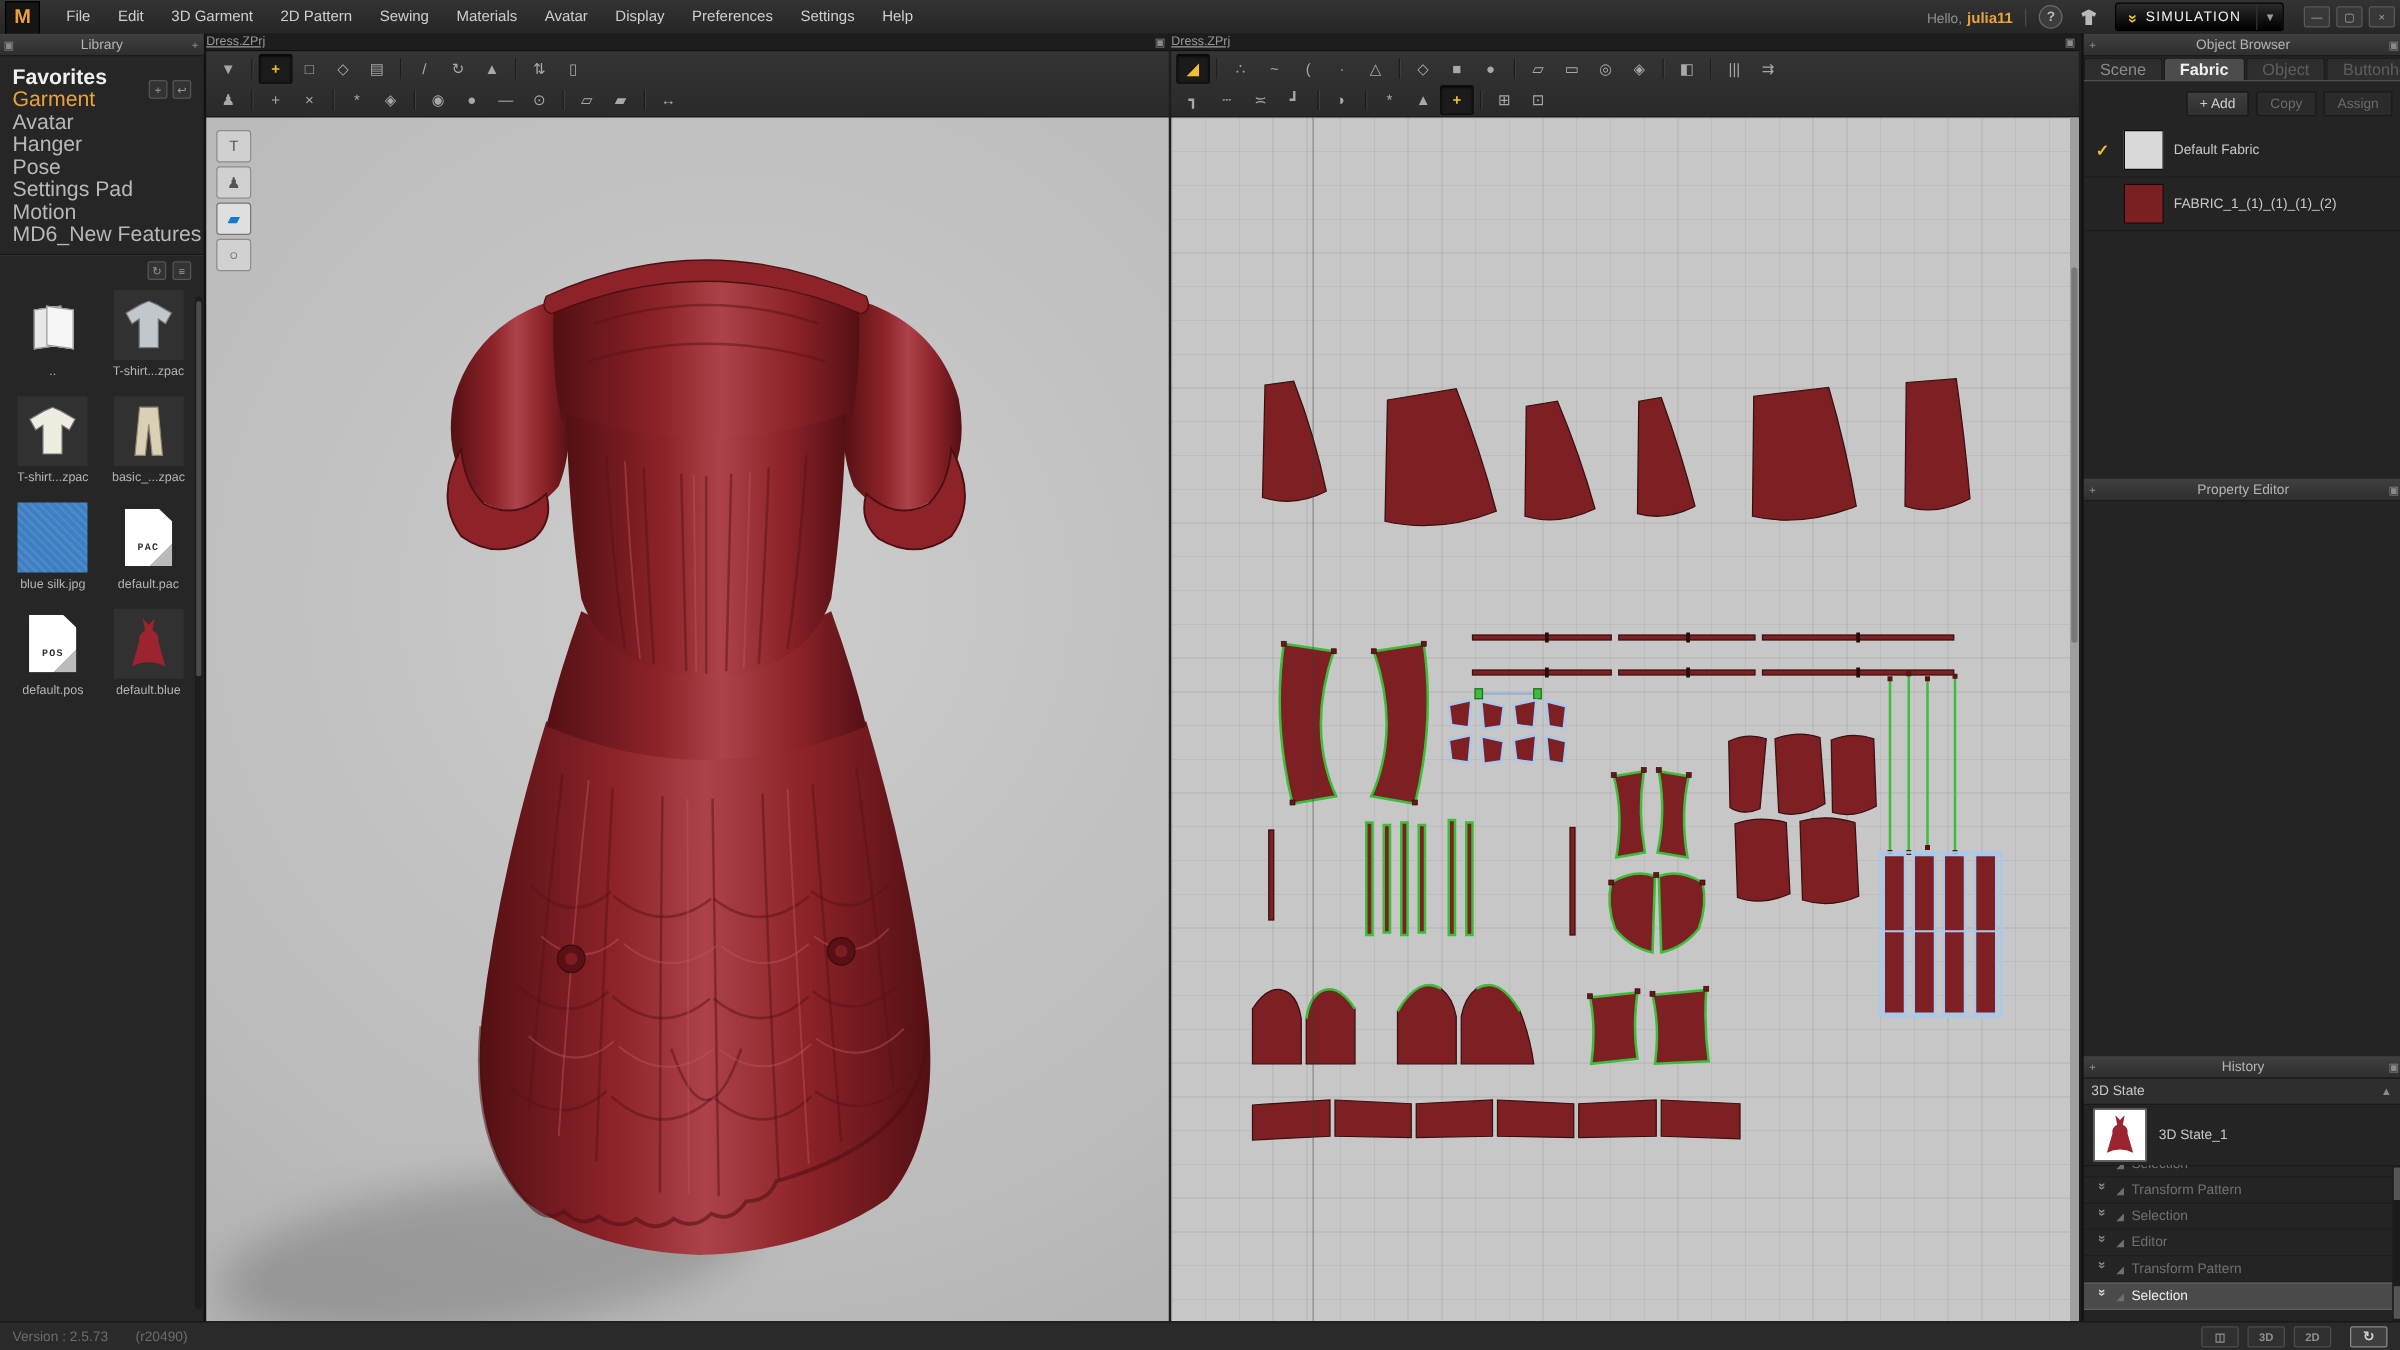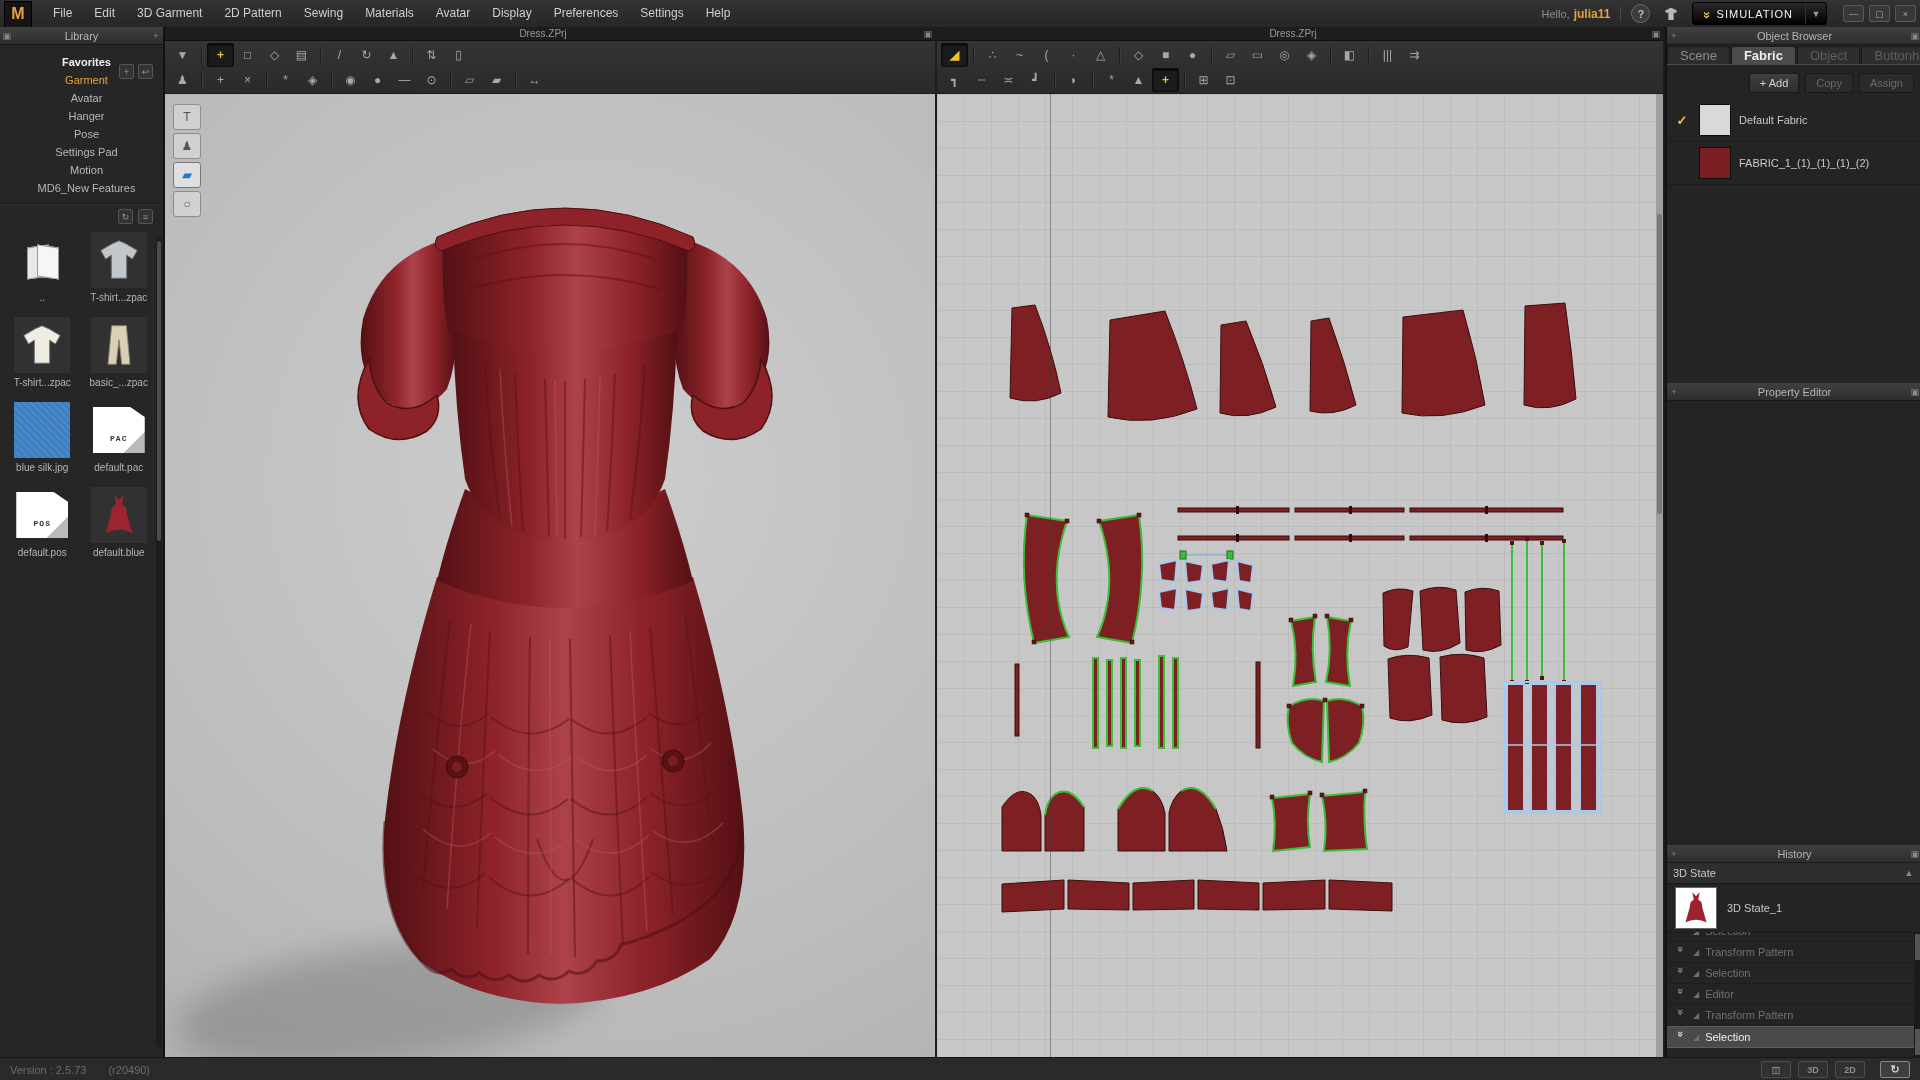--- a/index.html
+++ b/index.html
@@ -30,21 +30,21 @@
   .win-btn{width:19px;height:15px;background:#383838;border:1px solid #585858;border-radius:2px;
      color:#a5a5a5;font-size:9px;display:flex;align-items:center;justify-content:center;}
   
   .p-header{height:17px;background:linear-gradient(#404040,#2e2e2e);border-bottom:1px solid #1a1a1a;
      display:flex;align-items:center;font-size:11px;color:#b5b5b5;position:relative;}
   .p-header .ttl{flex:1;text-align:center;}
   .hdr-ico{width:14px;text-align:center;color:#8a8a8a;font-size:9px;}
   
   .library{position:absolute;left:0;top:27px;width:163px;height:1030px;background:#262626;border-right:2px solid #121212;}
   .lib-cats{padding-top:8px;}
-  .lib-cat{height:18px;line-height:18px;padding-left:10px;font-size:11px;color:#b8b8b8;cursor:default;text-align:center;}
+  .lib-cat{height:18px;line-height:18px;padding-left:10px;font-size:17px;color:#b8b8b8;cursor:default;}
   .lib-cat.bold{color:#f0f0f0;font-weight:bold;}
   .lib-cat.active{color:var(--accent);}
   .fav-icons{position:absolute;top:37px;right:10px;display:flex;gap:4px;}
   .mini-ico{width:13px;height:13px;border:1px solid #555;background:#333;color:#999;font-size:9px;
      display:flex;align-items:center;justify-content:center;border-radius:2px;}
   .lib-divider{height:1px;background:#181818;border-bottom:1px solid #303030;margin-top:6px;}
   .thumb-tools{display:flex;justify-content:flex-end;gap:5px;padding:4px 10px 0 0;}
   .lib-grid{display:grid;grid-template-columns:1fr 1fr;gap:14px 4px;padding:8px 8px 0 6px;}
   .lib-item{display:flex;flex-direction:column;align-items:center;gap:4px;}
   .lib-thumb{width:56px;height:56px;display:flex;align-items:center;justify-content:center;position:relative;}
@@ -59,33 +59,33 @@
   .lib-thumb[data-kind="pants"] .shape-pants{display:block;}
   .lib-thumb[data-kind="fabric-blue"] .shape-fabric{display:block;}
   .lib-thumb[data-kind="file-pac"] .shape-file,.lib-thumb[data-kind="file-pos"] .shape-file{display:block;}
   .lib-thumb[data-kind="garment-red"] .shape-dress{display:block;}
   .shape-folder{width:34px;height:36px;position:relative;}
   .shape-folder:before,.shape-folder:after{content:"";position:absolute;background:#e8e8e8;border:1px solid #999;}
   .shape-folder:before{left:2px;top:4px;width:20px;height:30px;transform:skewY(-8deg);}
   .shape-folder:after{left:12px;top:4px;width:20px;height:30px;transform:skewY(8deg);background:#f6f6f6;}
   .shape-fabric{width:56px;height:56px;background:#3d7fc2;
      background-image:repeating-linear-gradient(45deg,rgba(255,255,255,.08) 0 2px,transparent 2px 5px);}
-  .shape-file{width:52px;height:46px;background:linear-gradient(135deg,#fff 0 78%,#bbb 78%);
+  .shape-file{width:38px;height:46px;background:linear-gradient(135deg,#fff 0 78%,#bbb 78%);
      clip-path:polygon(0 0,72% 0,100% 22%,100% 100%,0 100%);position:relative;}
   .file-badge{position:absolute;left:0;right:0;bottom:10px;text-align:center;
      font-family:"Liberation Mono",monospace;font-size:8px;font-weight:bold;color:#333;letter-spacing:1px;}
   .lib-scroll{position:absolute;right:1px;top:210px;width:6px;height:810px;background:#1d1d1d;border-radius:3px;}
   .lib-scroll .thumb{position:absolute;left:1px;top:4px;width:4px;height:300px;background:#4c4c4c;border-radius:2px;}
   
   .vp{position:absolute;top:27px;height:1030px;}
   .vp3d{left:165px;width:770px;}
   .vp2d{left:937px;width:726px;}
   .vp-title{height:13px;background:#1d1d1d;border-bottom:1px solid #101010;font-size:10px;color:#9a9a9a;
      display:flex;align-items:center;}
-  .vp-title .ttl{flex:1;text-align:center;}
+  .vp-title .ttl{flex:1;text-decoration:underline;}
   .vp-toolbar{background:linear-gradient(#343434,#2a2a2a);border-bottom:1px solid #1a1a1a;padding:1px 4px;}
   .tool-row{display:flex;align-items:center;height:25px;}
   .toolbtn{width:25px;height:22px;display:flex;align-items:center;justify-content:center;color:#a8a8a8;
      font-size:12px;border:1px solid transparent;border-radius:2px;position:relative;flex:none;}
   .toolbtn.sep{margin-left:11px;}
   .toolbtn.sep:before{content:"";position:absolute;left:-7px;top:3px;bottom:3px;width:1px;
      background:#1c1c1c;border-right:1px solid #3e3e3e;}
   .toolbtn.active{background:#1b1b1b;border-color:#0d0d0d;box-shadow:inset 0 1px 2px #000;}
   .toolbtn.accent{color:var(--simyellow);font-weight:bold;}
   .vp-body{position:relative;overflow:hidden;}

